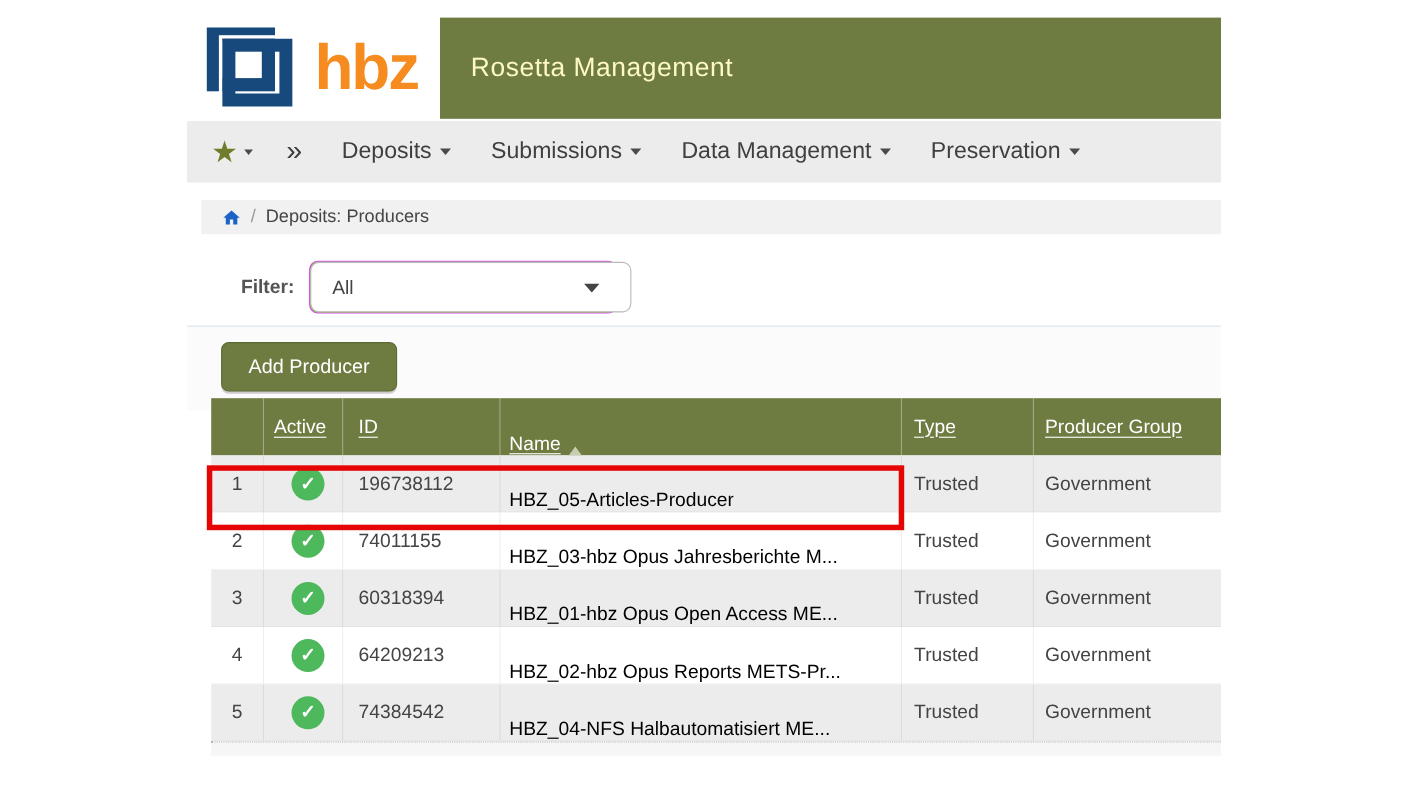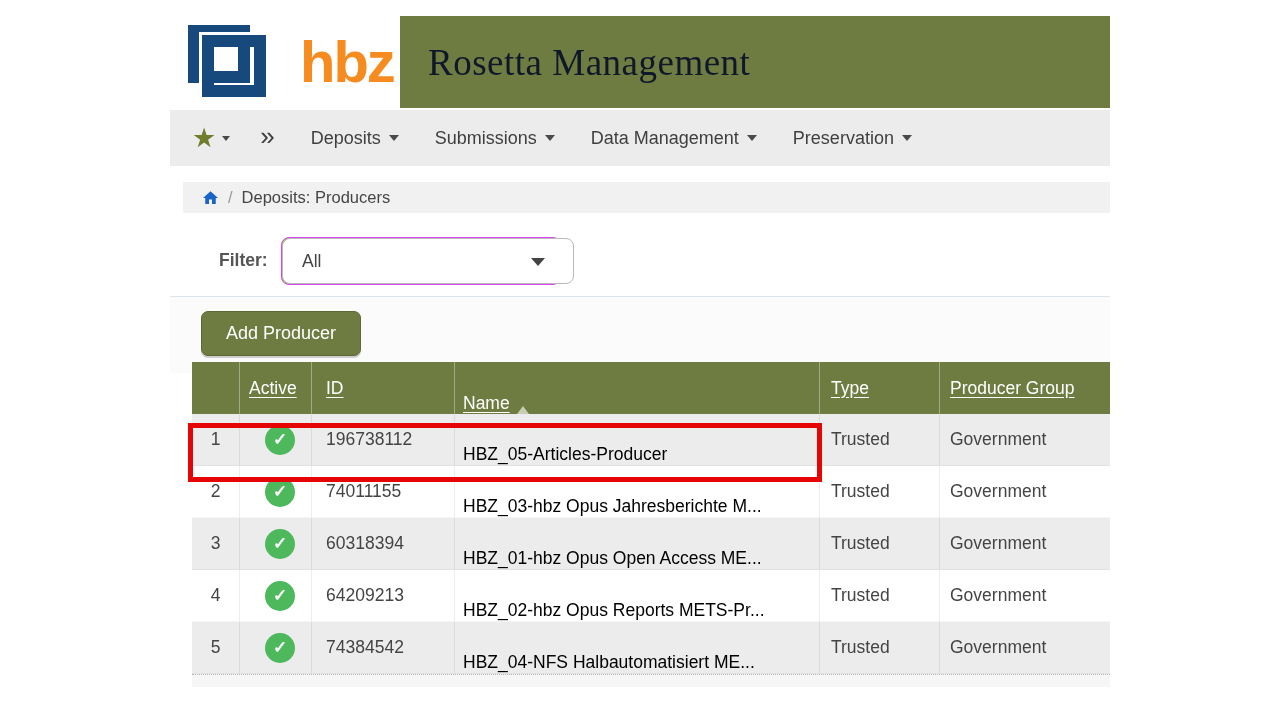--- a/index.html
+++ b/index.html
@@ -7,36 +7,36 @@
   .page { position:relative; width:1280px; height:720px; background:#fff; overflow:hidden; }
 
   
   .logo-area { position:absolute; left:170px; top:16px; width:230px; height:92px;
                background:#fff; display:flex; align-items:center; }
   .logo-mark { position:relative; width:92px; height:78px; margin-left:16px; }
   .sq { position:absolute; border:12px solid #17497c; background:transparent; }
   .sq-back  { left:2px; top:2px;  width:62px; height:58px; }
   .sq-front { left:16px; top:12px; width:64px; height:62px; outline:3px solid #fff; }
   .logo-text { font-size:58px; font-weight:bold; color:#f68b1f; letter-spacing:-2px;
-               margin-left:22px; line-height:78px; }
+               margin-left:8px; line-height:78px; }
   .title-bar { position:absolute; left:400px; top:16px; width:710px; height:92px;
                background:#6e7c41; display:flex; align-items:center; }
-  .app-title { color:#0f172a; font-family:Liberation Serif, serif; font-size:37px;
+  .app-title { color:#fef9c3; font-family:Liberation Sans, sans-serif; font-size:24px;
                padding-left:28px; letter-spacing:0.5px; }
 
   
   .nav { position:absolute; left:170px; top:110px; width:940px; height:56px;
          background:#ececec; display:flex; align-items:center; }
   .nav-star { font-size:27px; color:#6f7d2c; margin-left:22px; cursor:pointer; line-height:1; }
   .caret { display:inline-block; width:0; height:0; border-left:5px solid transparent;
            border-right:5px solid transparent; border-top:6px solid #4a4a4a; margin-left:8px; }
   .caret-sm { border-left-width:4px; border-right-width:4px; border-top-width:5px; margin-left:6px; }
   .nav-chevrons { font-size:26px; color:#3d3d3d; margin-left:30px; cursor:pointer; line-height:1; padding-bottom:4px; }
   .nav-item { display:flex; align-items:center; margin-left:36px; cursor:pointer;
-              font-size:18px; color:#3f3f3f; }
+              font-size:21px; color:#3f3f3f; }
 
   
   .breadcrumb { position:absolute; left:183px; top:182px; width:927px; height:31px;
                 background:#f1f1f1; display:flex; align-items:center; font-size:16.5px; }
   .bc-home { margin-left:18px; display:flex; align-items:center; cursor:pointer; }
   .bc-sep { color:#9a9a9a; margin:0 9px 0 8px; }
   .bc-path { color:#454545; }
 
   
   .filter-label { position:absolute; left:219px; top:250px; font-size:17.5px; font-weight:bold; color:#555; }

